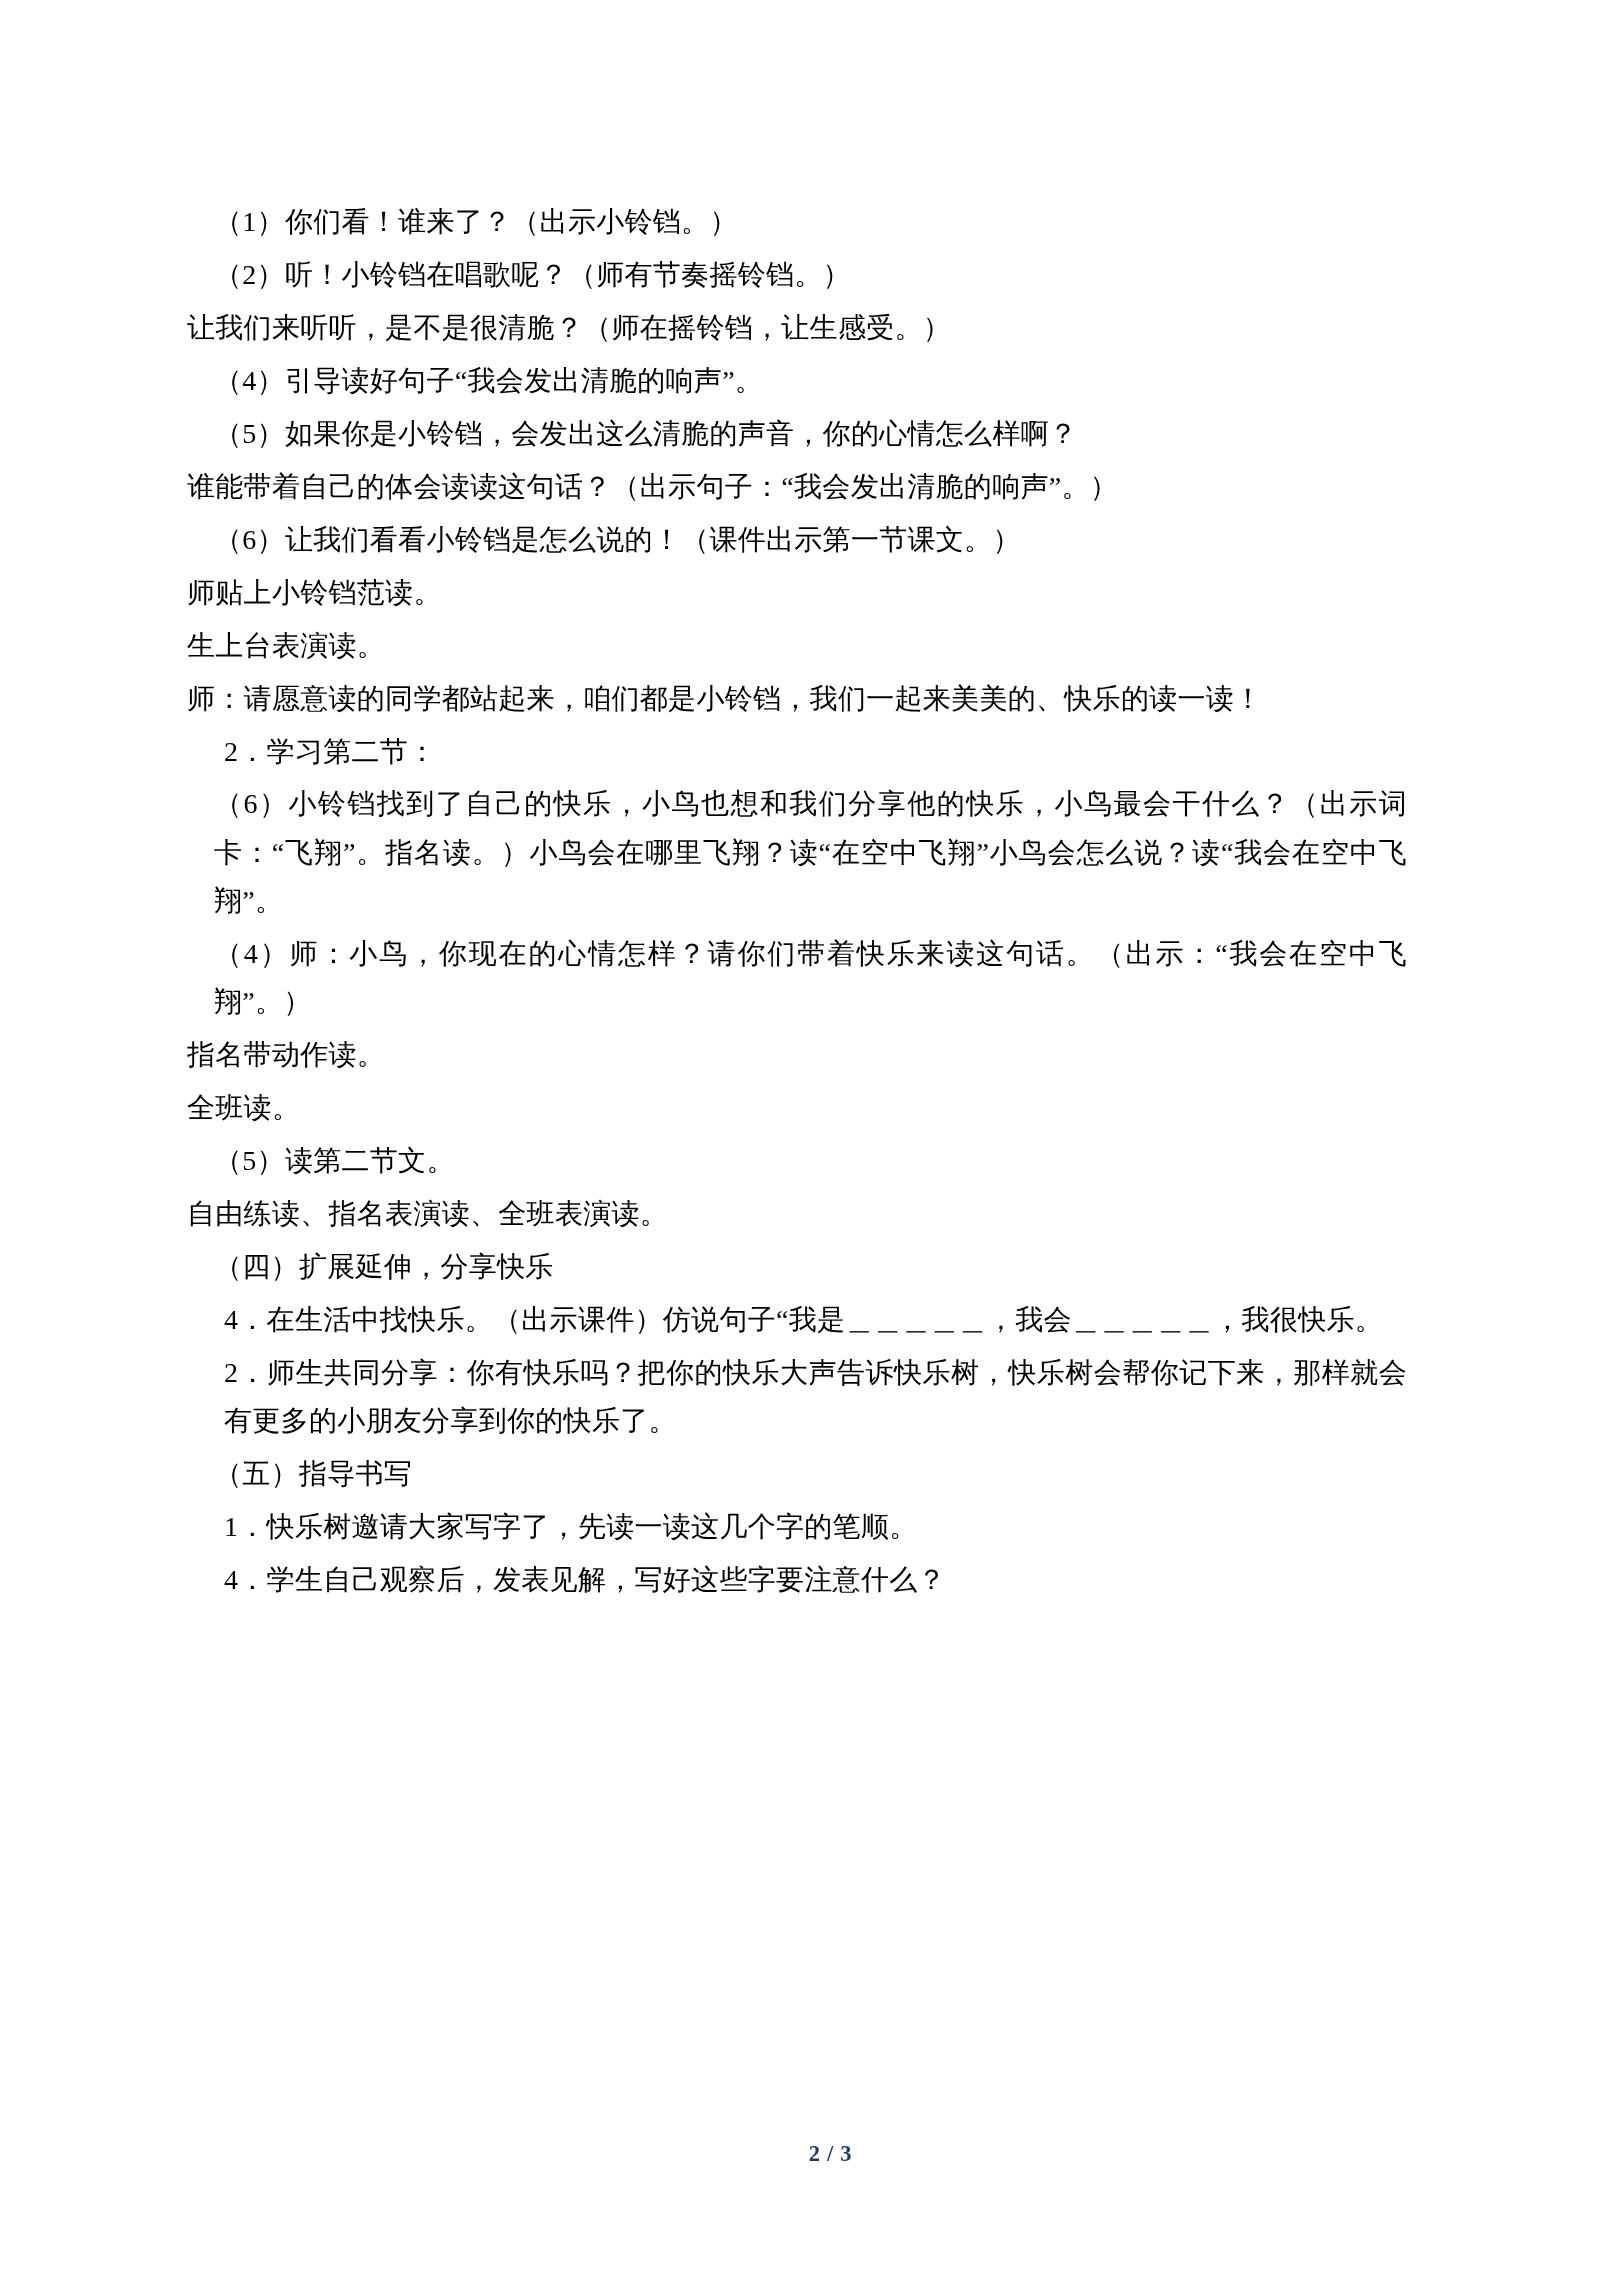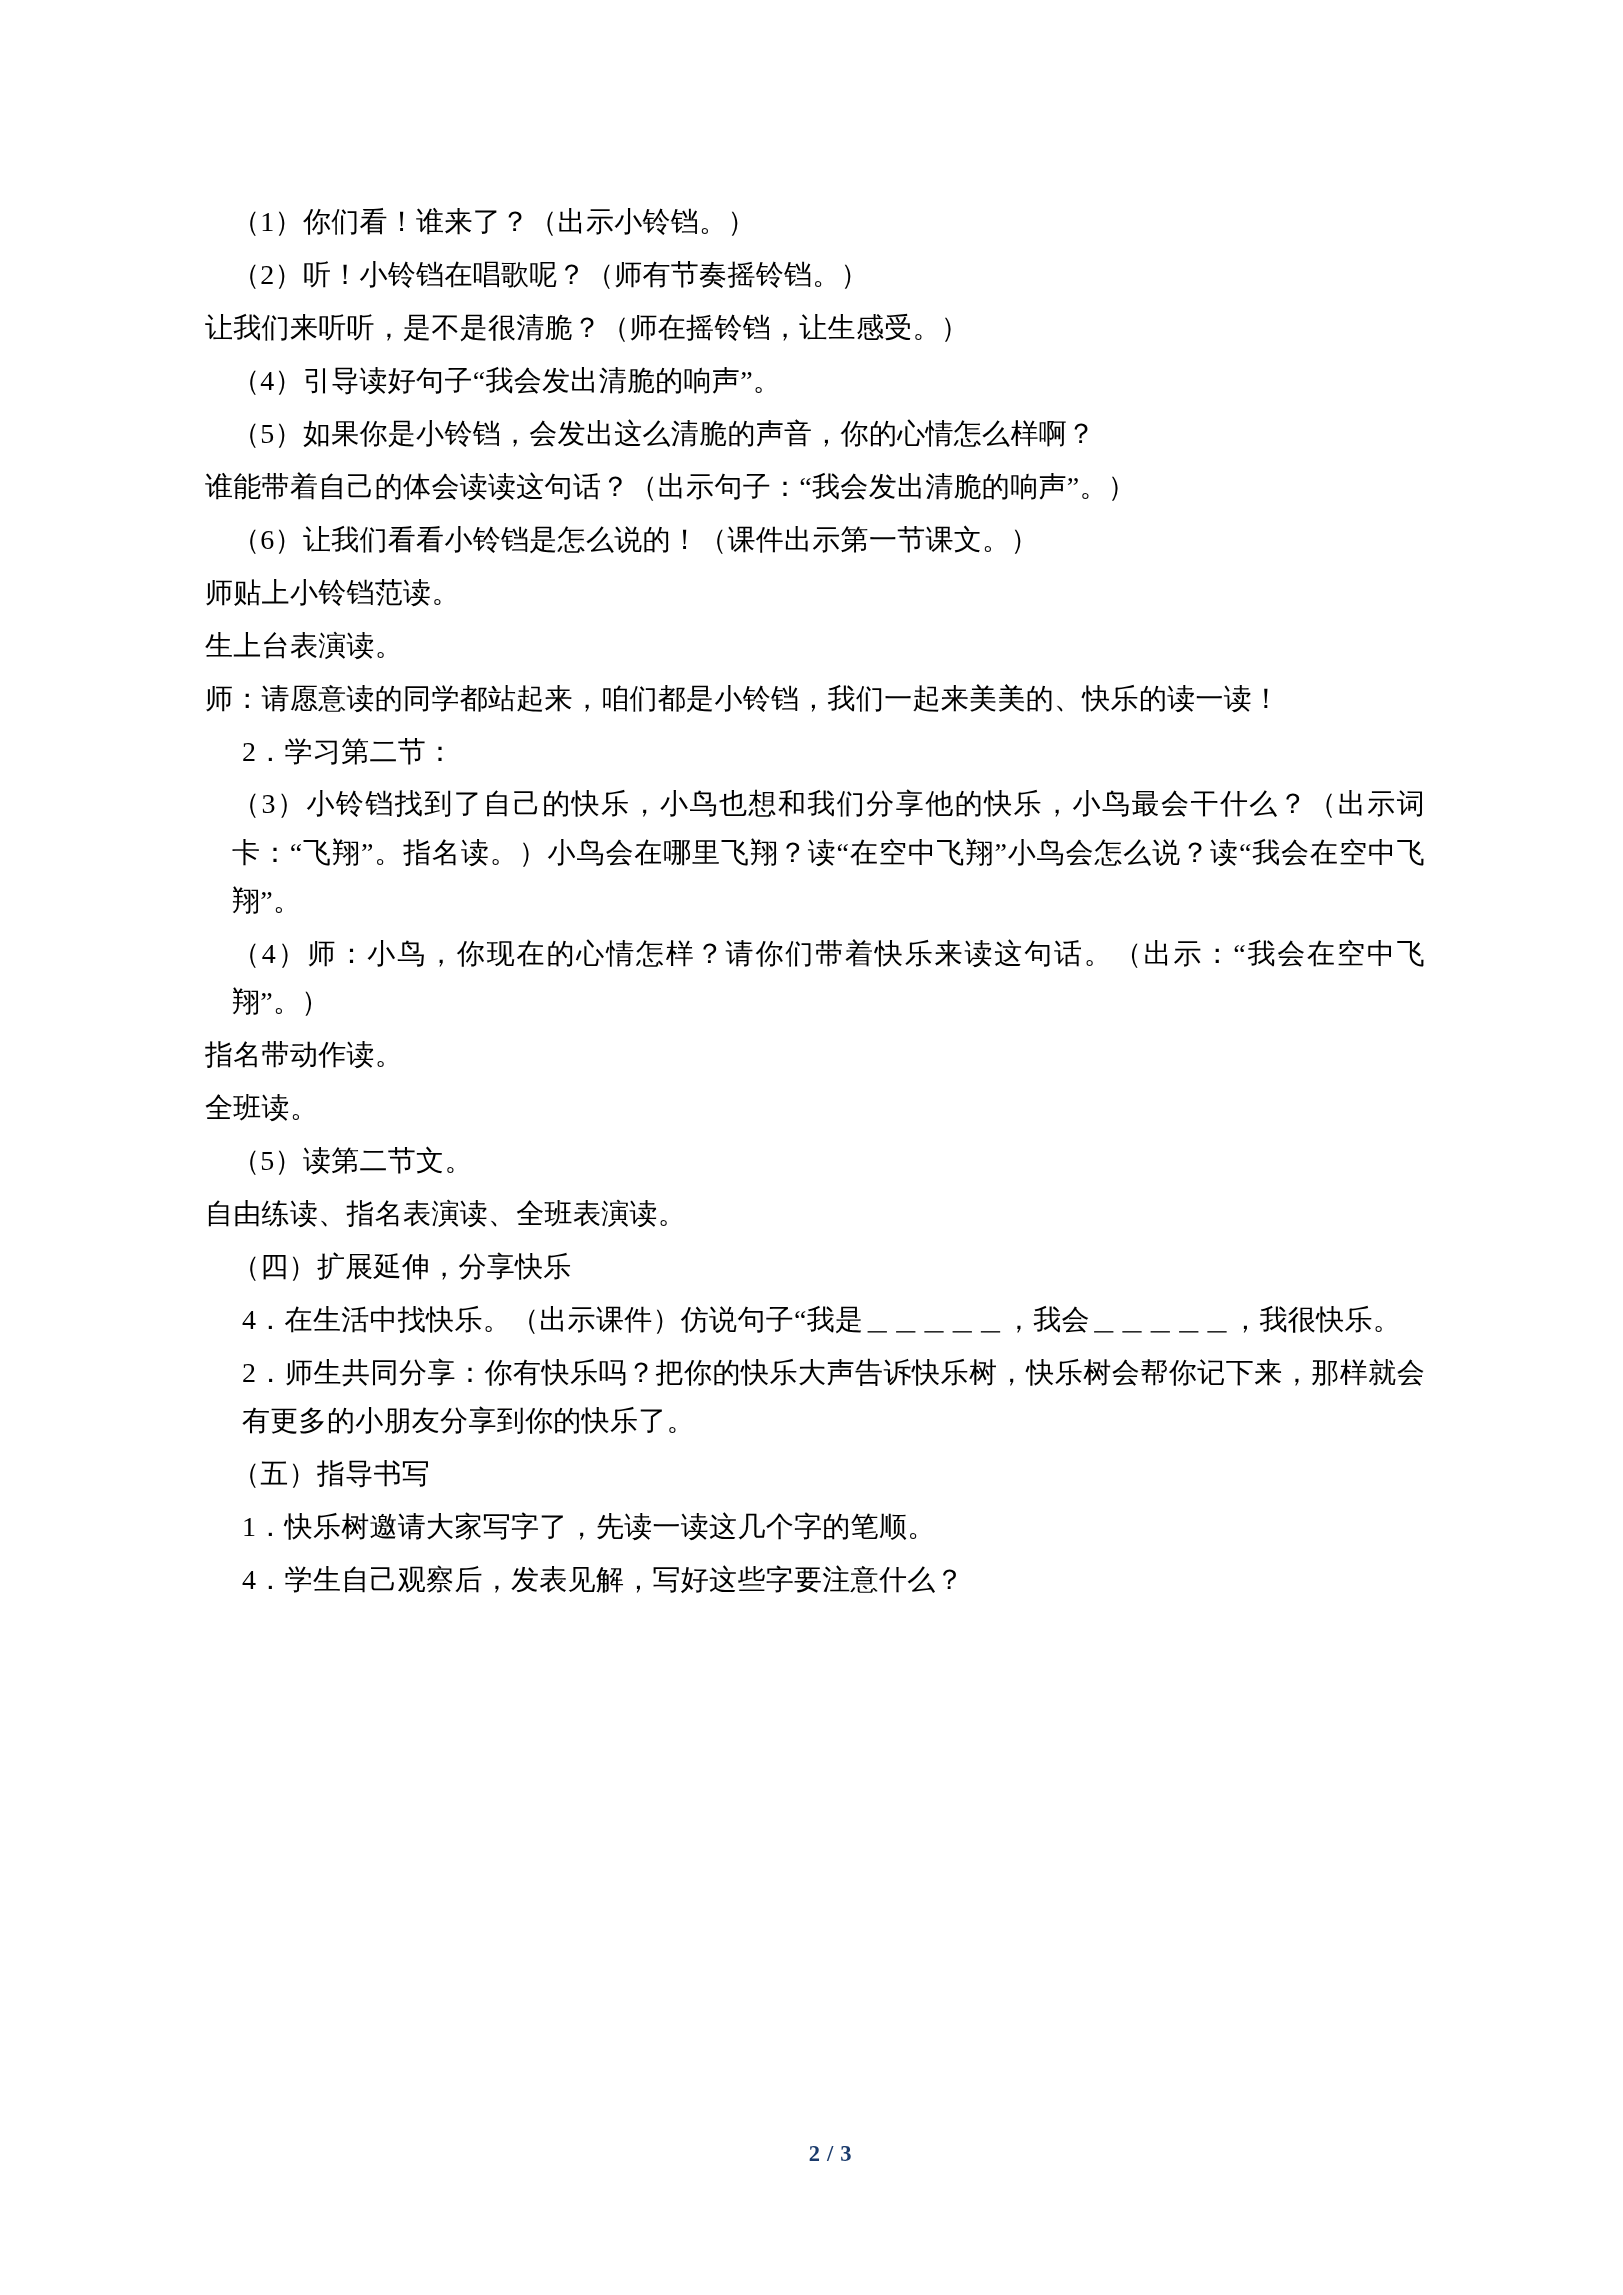--- a/index.html
+++ b/index.html
@@ -14,21 +14,21 @@
   .page {
     position: relative;
     width: 1623px;
     height: 2295px;
     background: #ffffff;
     box-sizing: border-box;
     overflow: hidden;
   }
   .content {
     position: absolute;
-    left: 205px;
+    left: 187px;
     top: 198px;
     width: 1220px;
   }
   .para {
     font-size: 28px;
     line-height: 1.72;
     margin: 0 0 4.8px 0;
     text-align: justify;
     text-justify: inter-ideograph;
     letter-spacing: 0.3px;
@@ -71,21 +71,21 @@
     <p class="para indent">（2）听！小铃铛在唱歌呢？（师有节奏摇铃铛。）</p>
     <p class="para noindent">让我们来听听，是不是很清脆？（师在摇铃铛，让生感受。）</p>
     <p class="para indent">（4）引导读好句子“我会发出清脆的响声”。</p>
     <p class="para indent">（5）如果你是小铃铛，会发出这么清脆的声音，你的心情怎么样啊？</p>
     <p class="para noindent">谁能带着自己的体会读读这句话？（出示句子：“我会发出清脆的响声”。）</p>
     <p class="para indent">（6）让我们看看小铃铛是怎么说的！（课件出示第一节课文。）</p>
     <p class="para noindent">师贴上小铃铛范读。</p>
     <p class="para noindent">生上台表演读。</p>
     <p class="para noindent">师：请愿意读的同学都站起来，咱们都是小铃铛，我们一起来美美的、快乐的读一读！</p>
     <p class="para indent2">2．学习第二节：</p>
-    <p class="para indent">（3）小铃铛找到了自己的快乐，小鸟也想和我们分享他的快乐，小鸟最会干什么？（出示词卡：“飞翔”。指名读。）小鸟会在哪里飞翔？读“在空中飞翔”小鸟会怎么说？读“我会在空中飞翔”。</p>
+    <p class="para indent">（6）小铃铛找到了自己的快乐，小鸟也想和我们分享他的快乐，小鸟最会干什么？（出示词卡：“飞翔”。指名读。）小鸟会在哪里飞翔？读“在空中飞翔”小鸟会怎么说？读“我会在空中飞翔”。</p>
     <p class="para indent">（4）师：小鸟，你现在的心情怎样？请你们带着快乐来读这句话。（出示：“我会在空中飞翔”。）</p>
     <p class="para noindent">指名带动作读。</p>
     <p class="para noindent">全班读。</p>
     <p class="para indent">（5）读第二节文。</p>
     <p class="para noindent">自由练读、指名表演读、全班表演读。</p>
     <p class="para indent">（四）扩展延伸，分享快乐</p>
     <p class="para indent2">4．在生活中找快乐。（出示课件）仿说句子“我是＿＿＿＿＿，我会＿＿＿＿＿，我很快乐。</p>
     <p class="para indent2">2．师生共同分享：你有快乐吗？把你的快乐大声告诉快乐树，快乐树会帮你记下来，那样就会有更多的小朋友分享到你的快乐了。</p>
     <p class="para indent">（五）指导书写</p>
     <p class="para indent2">1．快乐树邀请大家写字了，先读一读这几个字的笔顺。</p>

